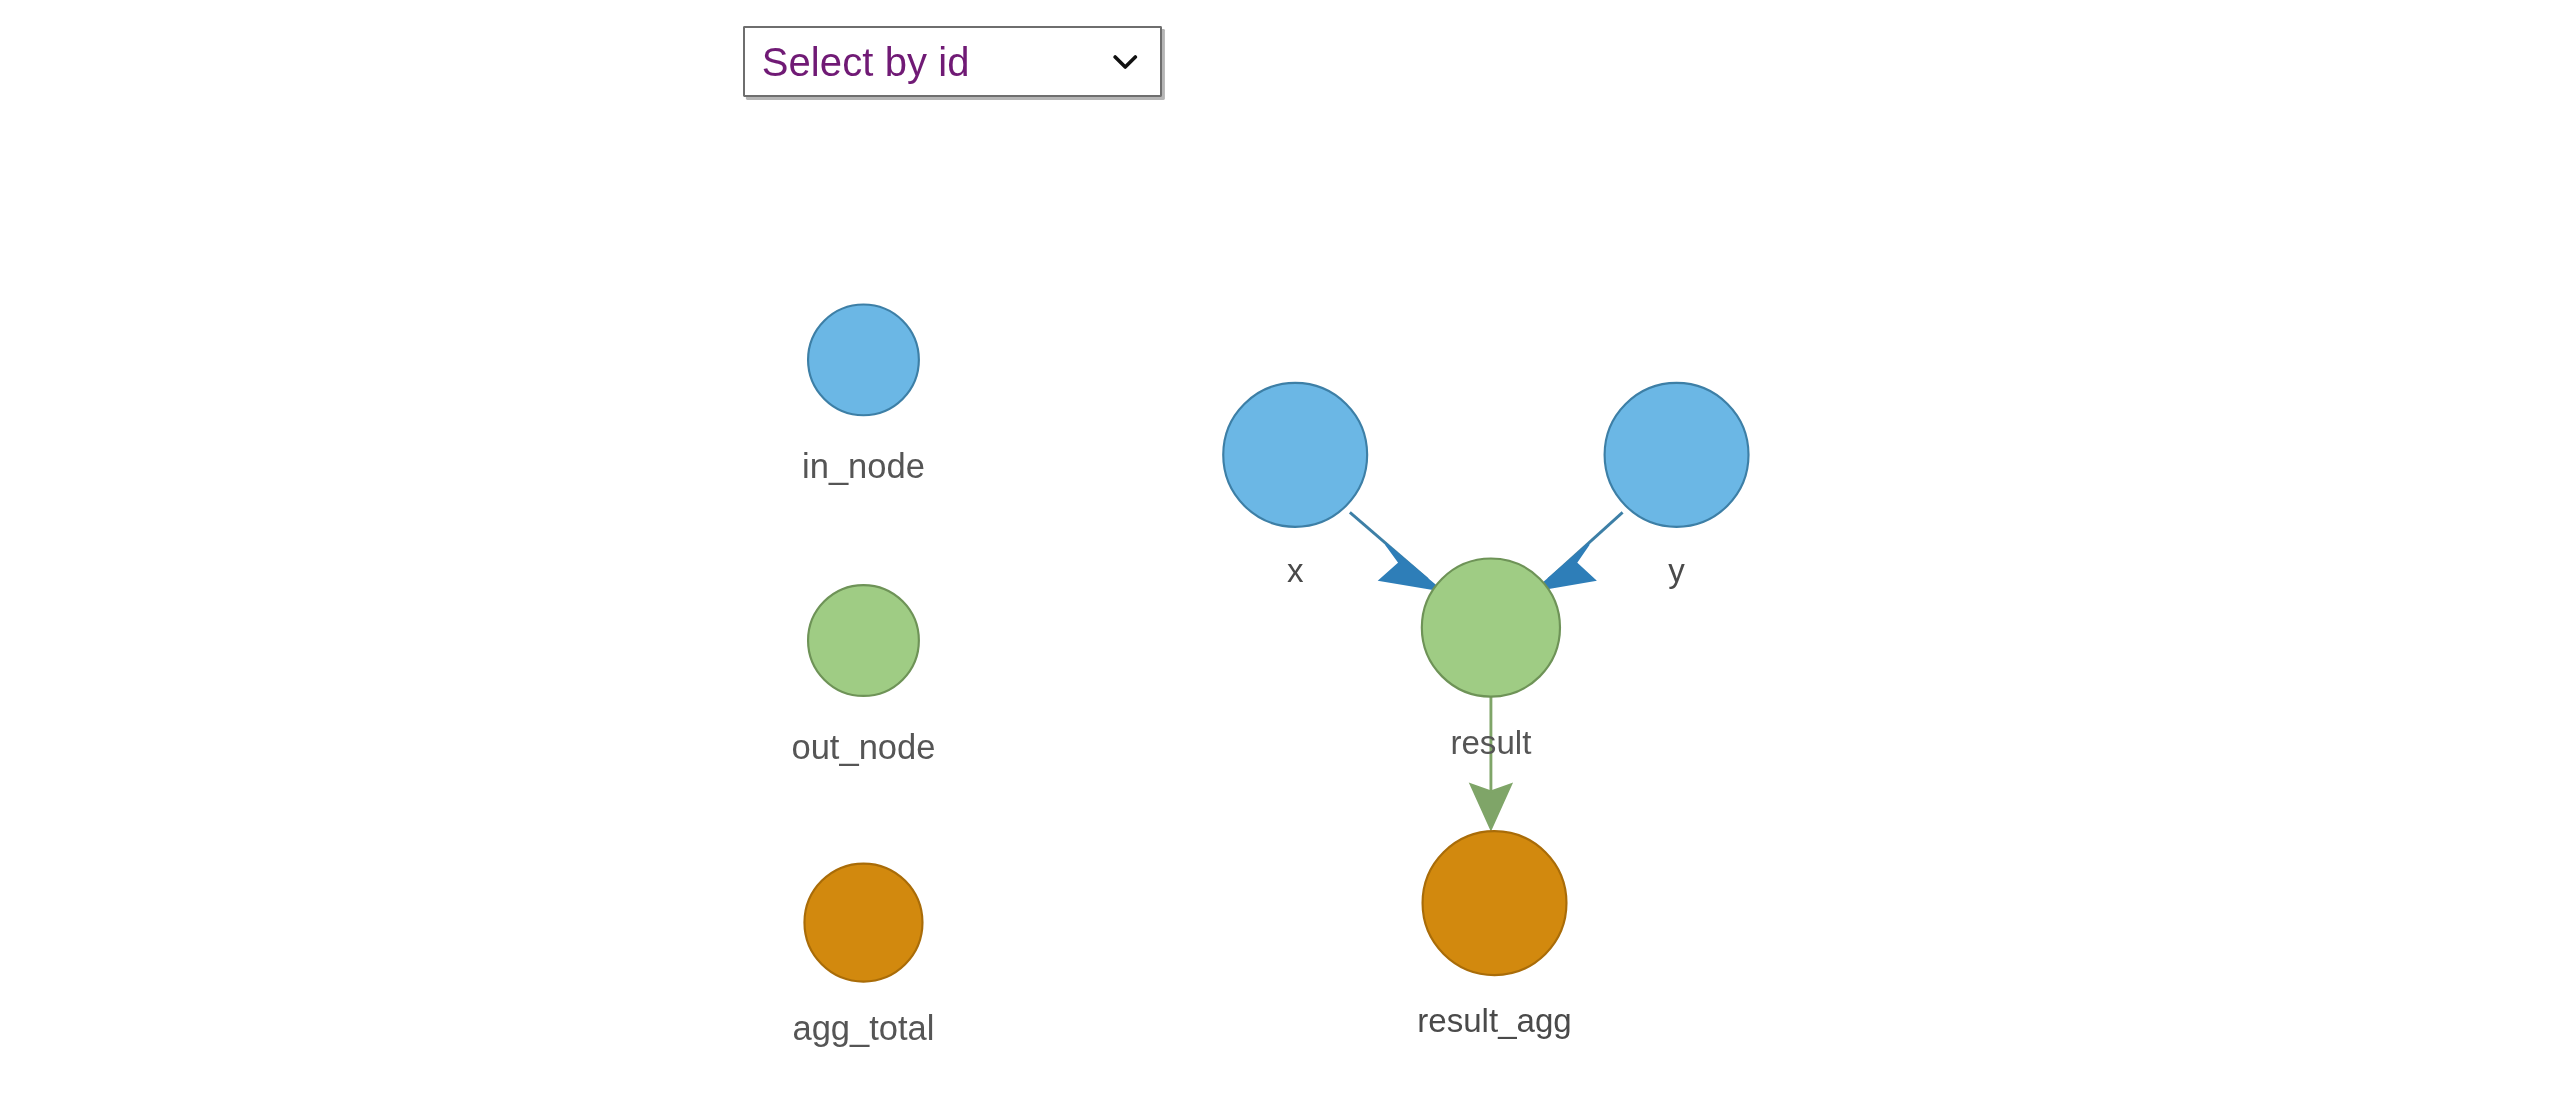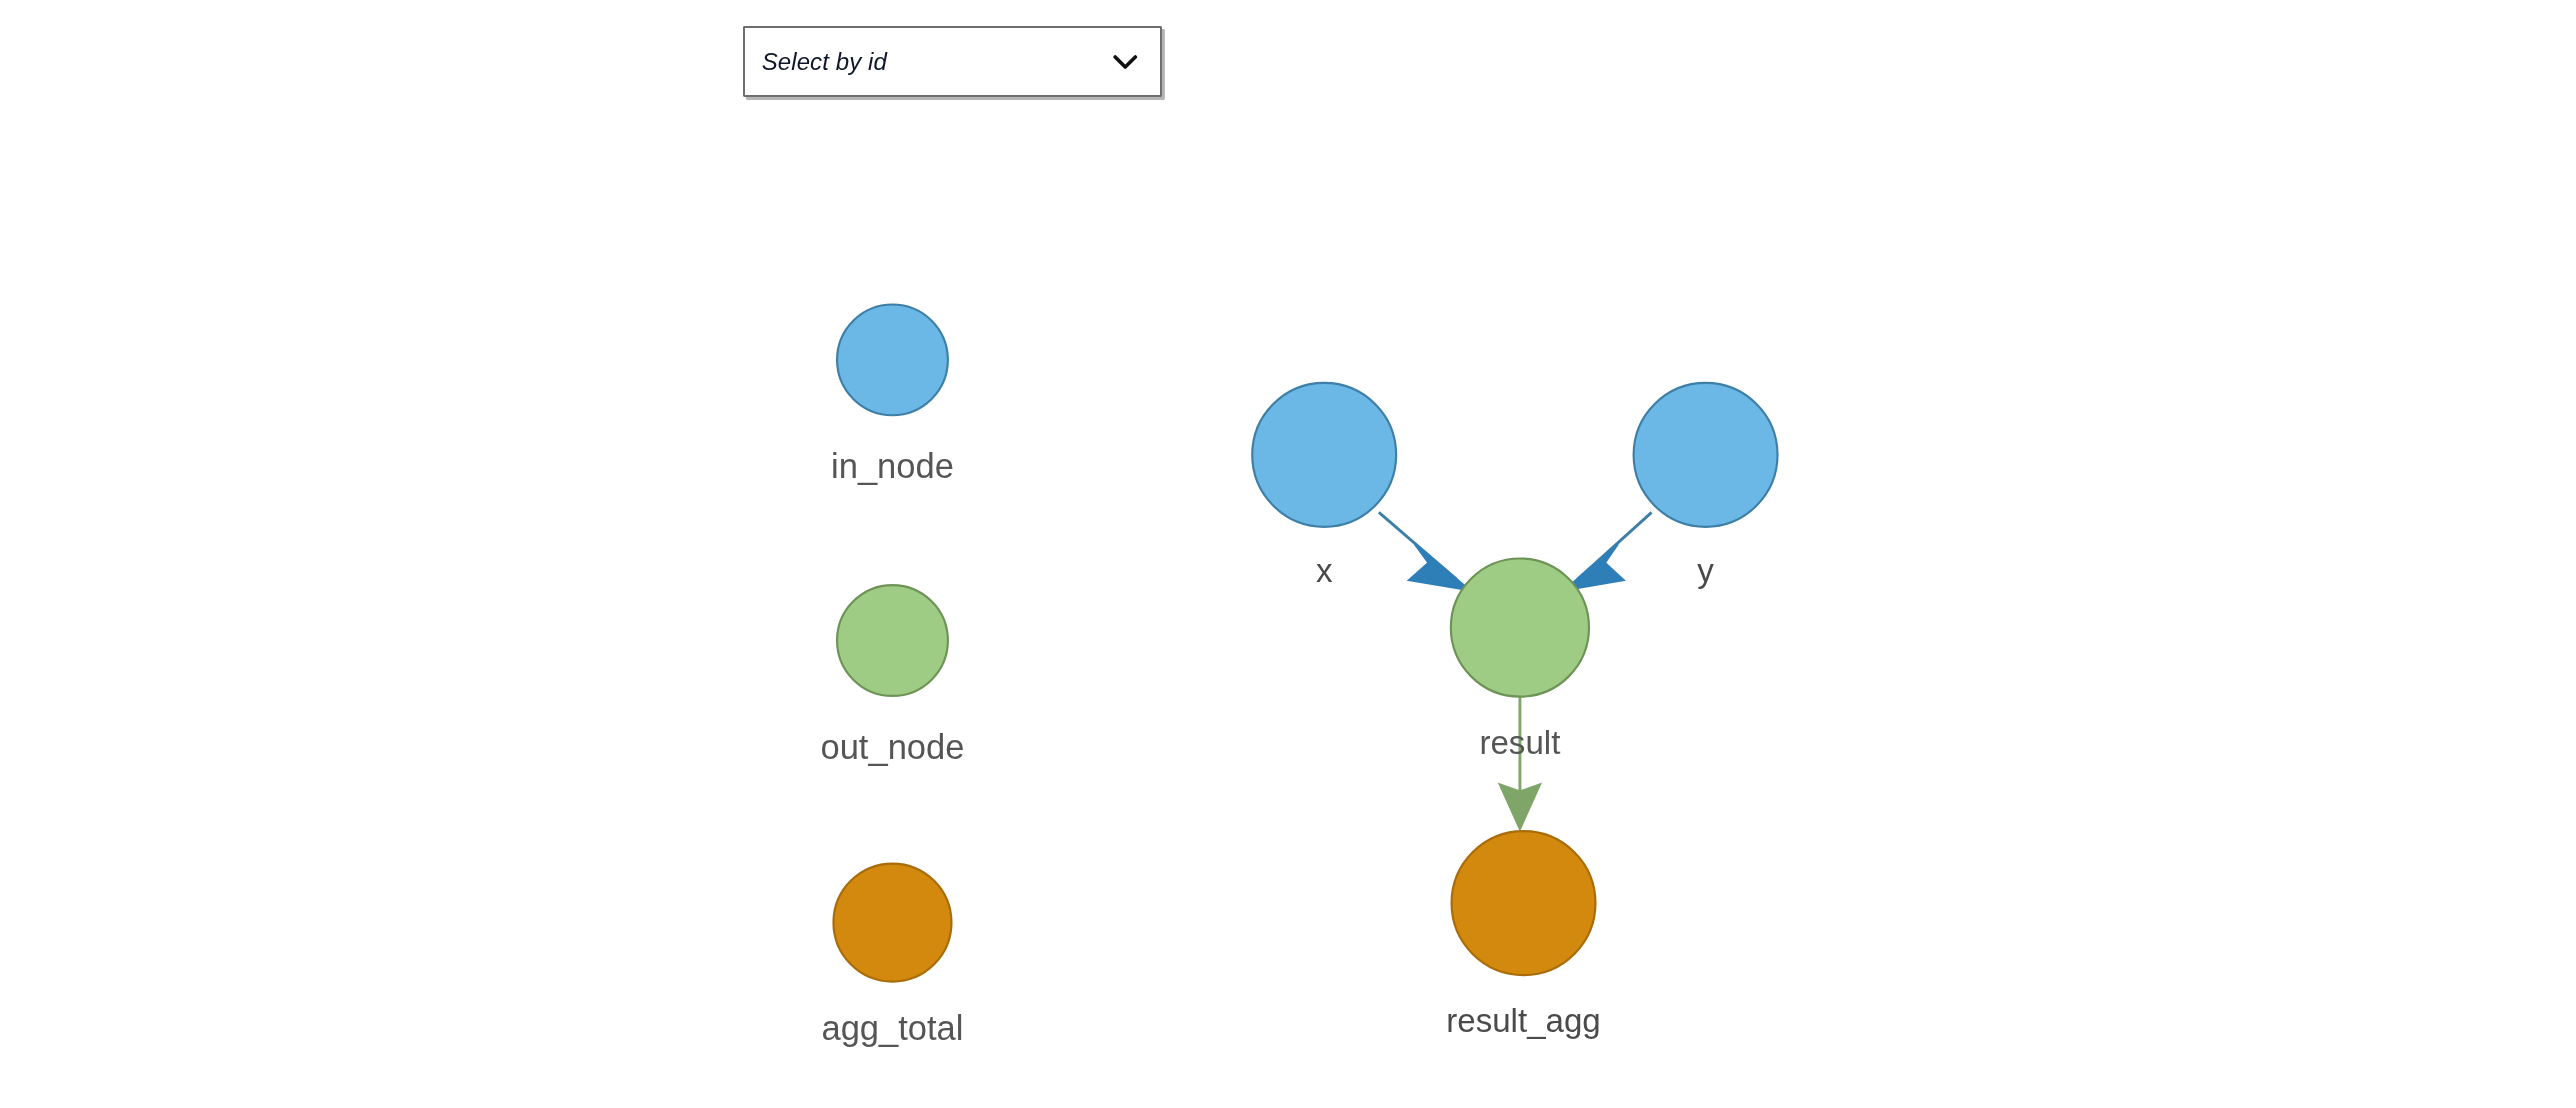--- a/index.html
+++ b/index.html
@@ -38,47 +38,45 @@
     border: 2.2px solid #6e6e6e;
     background: #ffffff;
     border-radius: 1.4px;
     box-shadow: 2.9px 2.9px 0 0 rgba(120,120,120,0.55);
   }
   .select-label {
     position: absolute;
     left: 18.7px;
     top: 50%;
     transform: translateY(-50%);
-    font-size: 24px;
+    font-size: 40px;
     line-height: 1;
-    color: #0f172a;
+    color: #701a75;
     letter-spacing: 0.1px;
     white-space: nowrap;
     pointer-events: none;
-    font-style: italic;
   }
   .select-caret {
     position: absolute;
     right: 24.5px;
     top: 50%;
     transform: translateY(-50%);
     width: 24.5px;
     height: 16px;
     pointer-events: none;
   }
   .select-caret svg { display: block; width: 100%; height: 100%; }
 
   
   #graph-canvas {
     position: absolute;
     left: 0;
     top: 0;
     width: 2208px;
     height: 1109px;
-    padding-left: 29px;
   }
   #graph-canvas svg { display: block; width: 2576px; height: 1109px; }
 
   .node-label {
     font-family: "Liberation Sans", sans-serif;
     font-size: 46px;
     fill: #4a4a4a;
     text-anchor: middle;
     dominant-baseline: middle;
   }

